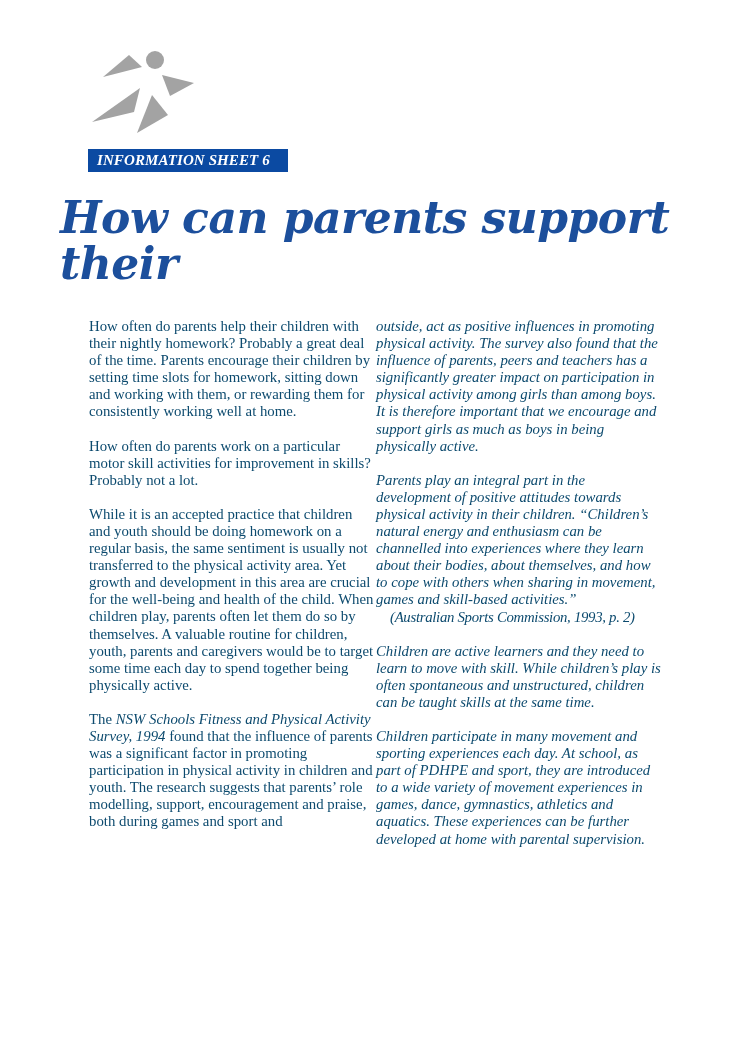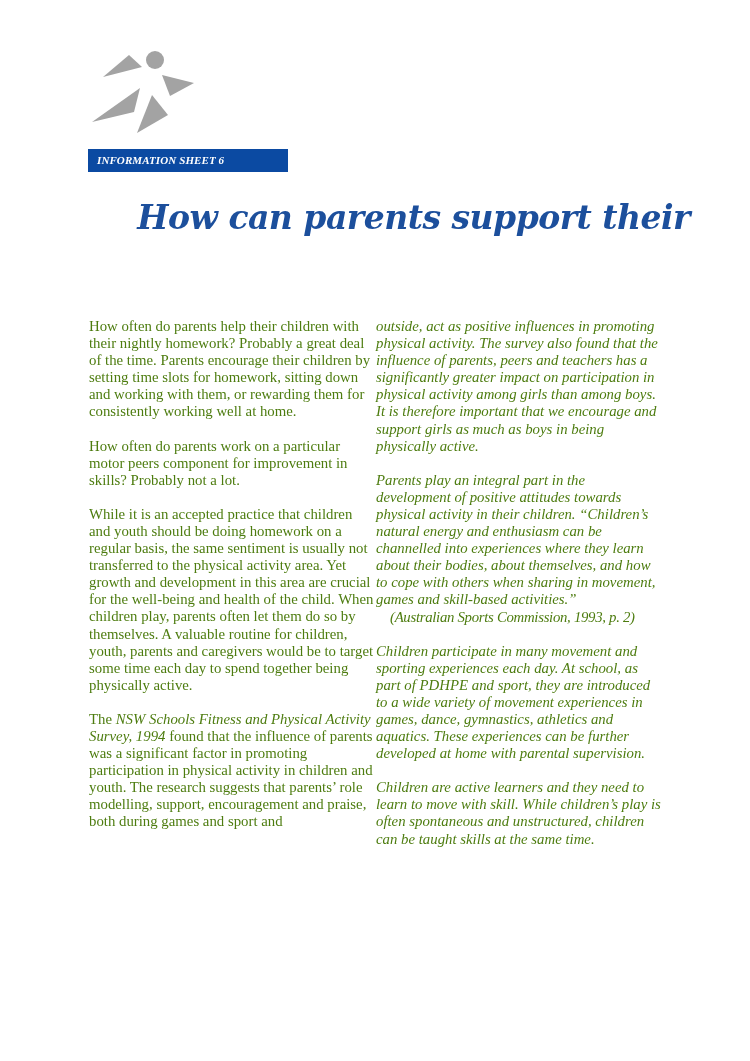--- a/index.html
+++ b/index.html
@@ -2,33 +2,33 @@
 <html><head>
 <meta charset="utf-8">
 <style>
   html, body { margin: 0; padding: 0; background: #ffffff; }
   body { width: 750px; height: 1061px; position: relative; overflow: hidden; }
   .logo { position: absolute; left: 0; top: 0; width: 250px; height: 145px; }
   .banner {
     position: absolute; left: 88px; top: 149px; width: 200px; height: 23px;
     background: #0b4aa2; color: #ffffff;
     font-family: "Liberation Serif", serif; font-style: italic; font-weight: bold;
-    font-size: 11px; line-height: 23px; box-sizing: border-box; padding-left: 9px;
+    font-size: 15px; line-height: 23px; box-sizing: border-box; padding-left: 9px;
     letter-spacing: 0.1px; white-space: nowrap;
   }
   .title {
     position: absolute; left: 60px; top: 195px; width: 630px; margin: 0;
-    text-align: right; color: #1c4f9c;
+    text-align: left; color: #1c4f9c;
     font-family: "DejaVu Serif", serif; font-style: italic; font-weight: bold;
-    font-size: 33px; line-height: 46px; letter-spacing: -0.5px;
+    font-size: 44px; line-height: 46px; letter-spacing: -0.5px;
   }
   .col {
     position: absolute; top: 318px; width: 285px;
     font-family: "Liberation Serif", serif; font-size: 14.8px; line-height: 17.1px;
-    color: #4d7c0f;
+    color: #0c4a6e;
   }
   .col-left { left: 89px; }
   .col-right { left: 376px; font-style: italic; }
   .col p { margin: 0 0 17px 0; }
   .citation { display: block; padding-left: 14px; letter-spacing: -0.3px; }
 </style>
 </head>
 <body>
 
 <svg class="logo" viewBox="0 0 250 145" xmlns="http://www.w3.org/2000/svg">
@@ -42,23 +42,23 @@
 </svg>
 
 <div class="banner">INFORMATION SHEET 6</div>
 
 <h1 class="title">
   <span>How can parents support their</span><br>
 </h1>
 
 <div class="col col-left">
   <p>How often do parents help their children with their nightly homework? Probably a great deal of the time. Parents encourage their children by setting time slots for homework, sitting down and working with them, or rewarding them for consistently working well at home.</p>
-  <p>How often do parents work on a particular motor peers component for improvement in skills? Probably not a lot.</p>
+  <p>How often do parents work on a particular motor skill activities for improvement in skills? Probably not a lot.</p>
   <p>While it is an accepted practice that children and youth should be doing homework on a regular basis, the same sentiment is usually not transferred to the physical activity area. Yet growth and development in this area are crucial for the well-being and health of the child. When children play, parents often let them do so by themselves. A valuable routine for children, youth, parents and caregivers would be to target some time each day to spend together being physically active.</p>
   <p><span>The </span><em>NSW Schools Fitness and Physical Activity Survey, 1994</em><span> found that the influence of parents was a significant factor in promoting participation in physical activity in children and youth. The research suggests that parents’ role modelling, support, encouragement and praise, both during games and sport and</span></p>
 </div>
 
 <div class="col col-right">
   <p>outside, act as positive influences in promoting physical activity. The survey also found that the influence of parents, peers and teachers has a significantly greater impact on participation in physical activity among girls than among boys. It is therefore important that we encourage and support girls as much as boys in being physically active.</p>
   <p><span>Parents play an integral part in the development of positive attitudes towards physical activity in their children. “Children’s natural energy and enthusiasm can be channelled into experiences where they learn about their bodies, about themselves, and how to cope with others when sharing in movement, games and skill-based activities.”</span><span class="citation">(Australian Sports Commission, 1993, p. 2)</span></p>
+  <p>Children are active learners and they need to learn to move with skill. While children’s play is often spontaneous and unstructured, children can be taught skills at the same time.</p>
   <p>Children participate in many movement and sporting experiences each day. At school, as part of PDHPE and sport, they are introduced to a wide variety of movement experiences in games, dance, gymnastics, athletics and aquatics. These experiences can be further developed at home with parental supervision.</p>
-  <p>Children are active learners and they need to learn to move with skill. While children’s play is often spontaneous and unstructured, children can be taught skills at the same time.</p>
 </div>
 
 </body></html>

